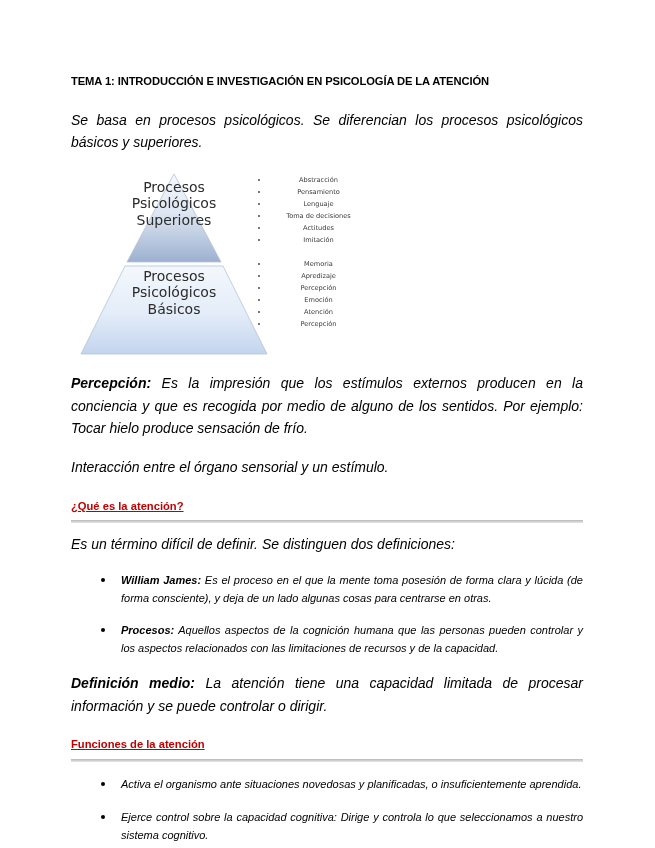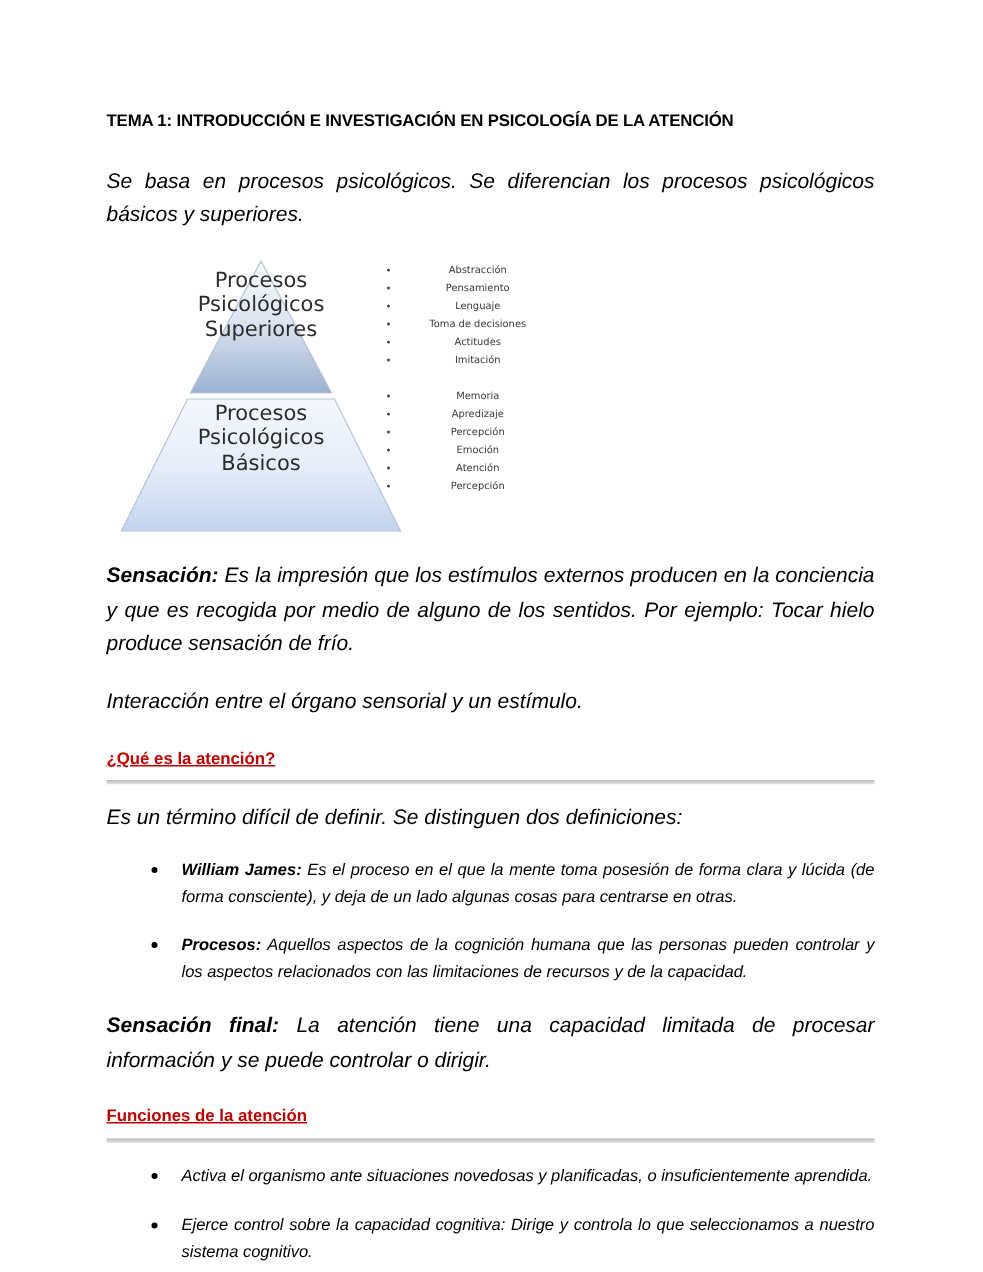--- a/index.html
+++ b/index.html
@@ -224,21 +224,21 @@
           <li>Emoción</li>
           <li>Atención</li>
           <li>Percepción</li>
         </ul>
       </div>
     </div>
 
     <div class="sp-12"></div>
 
     <p class="body">
-      <b>Sensación:</b><span> Es la impresión que los estímulos externos producen en la conciencia y que es recogida por medio de alguno de los sentidos. Por ejemplo: Tocar hielo produce sensación de frío.</span>
+      <b>Percepción:</b><span> Es la impresión que los estímulos externos producen en la conciencia y que es recogida por medio de alguno de los sentidos. Por ejemplo: Tocar hielo produce sensación de frío.</span>
     </p>
 
     <div class="sp-16"></div>
 
     <p class="body">Interacción entre el órgano sensorial y un estímulo.</p>
 
     <div class="sp-20"></div>
 
     <h2 class="section-heading">¿Qué es la atención?</h2>
     <hr class="rule">
@@ -254,21 +254,21 @@
         <b>William James:</b><span> Es el proceso en el que la mente toma posesión de forma clara y lúcida (de forma consciente), y deja de un lado algunas cosas para centrarse en otras.</span>
       </li>
       <li>
         <b>Procesos:</b><span> Aquellos aspectos de la cognición humana que las personas pueden controlar y los aspectos relacionados con las limitaciones de recursos y de la capacidad.</span>
       </li>
     </ul>
 
     <div class="sp-14"></div>
 
     <p class="body">
-      <b>Sensación final:</b><span> La atención tiene una capacidad limitada de procesar información y se puede controlar o dirigir.</span>
+      <b>Definición medio:</b><span> La atención tiene una capacidad limitada de procesar información y se puede controlar o dirigir.</span>
     </p>
 
     <div class="sp-20"></div>
 
     <h2 class="section-heading">Funciones de la atención</h2>
     <hr class="rule">
 
     <div class="sp-14"></div>
 
     <ul class="bullets">

